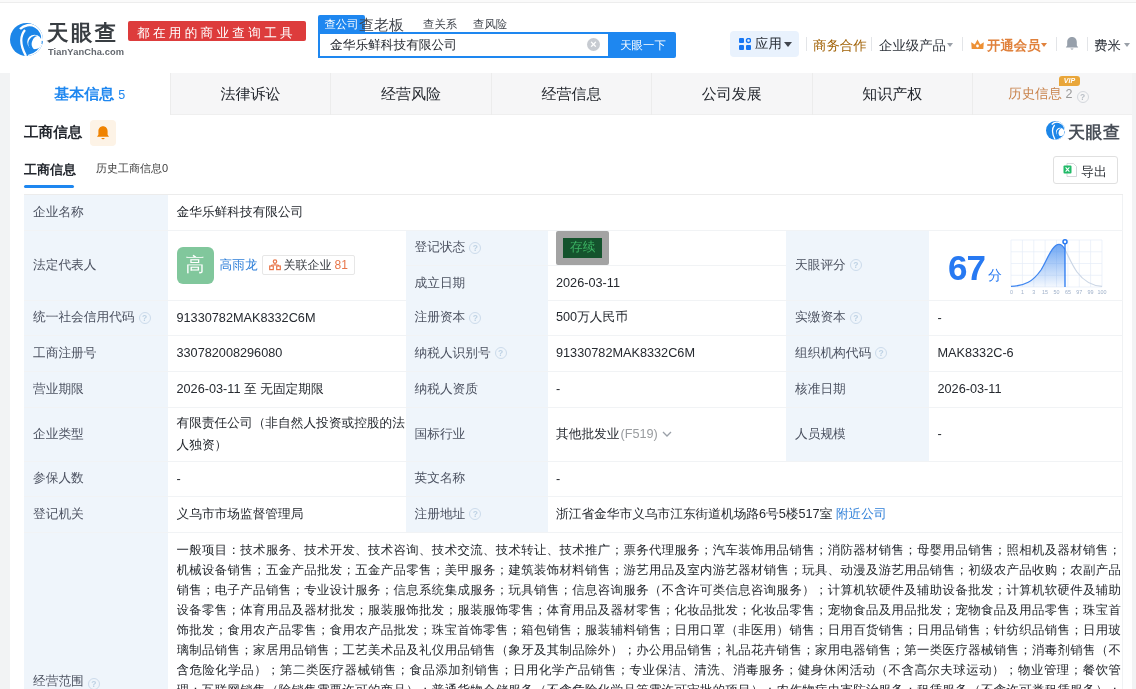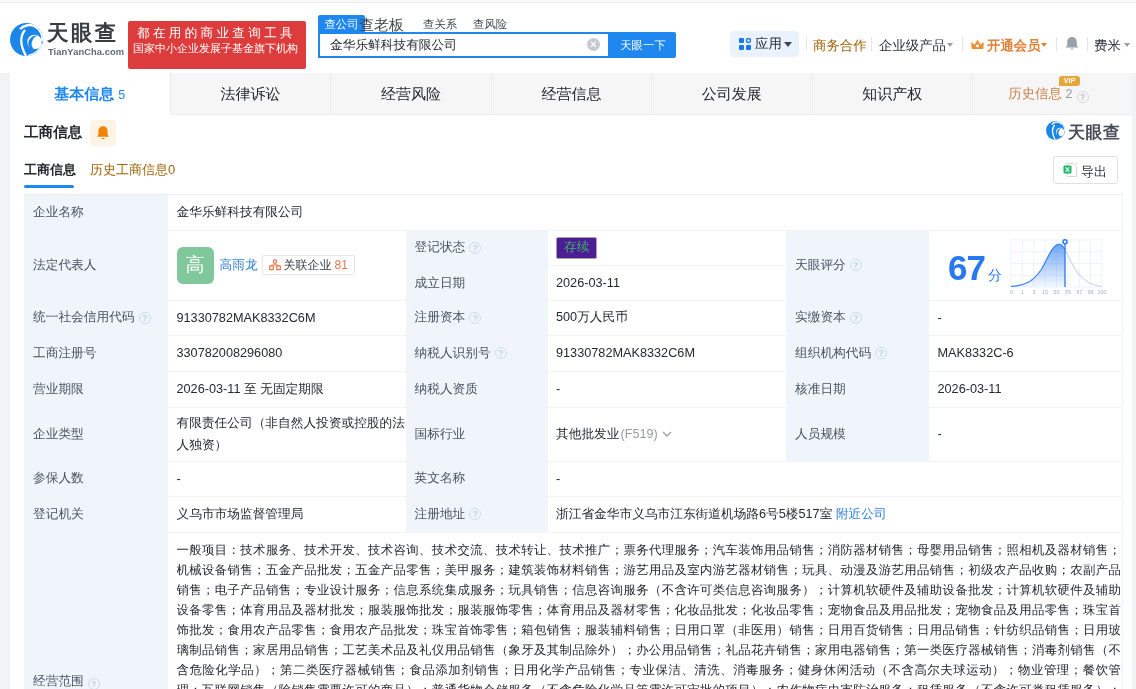--- a/index.html
+++ b/index.html
@@ -30,21 +30,21 @@
     <circle cx="49" cy="38" r="14.5" fill="#fff"></circle>
     <path d="M30 14 C20 26 20 44 32 66" fill="none" stroke="#fff" stroke-width="4.5"></path>
     <path d="M36 66 C52 62 62 52 64 42" fill="none" stroke="#fff" stroke-width="4"></path>
     <path d="M50 25 C40 28 35 36 37 45 C39 53 46 56 52 55 C44 51 41 43 45 35 C47 30 50 27 55 26 Z" fill="#1c86e8"></path>
     <path d="M44 34 C48 28 56 26 62 30 L62 44 C56 50 48 50 44 46 Z" fill="#1c86e8" opacity=".0"></path>
   </g>
 </svg>
 <div class="abs" style="left:47px;top:22px;width:75px;height:23px;font-size:21.4px;font-weight:700;color:#383d42;letter-spacing:2.5px;line-height:23px">天眼查</div>
 <div class="abs" style="left:48px;top:46.5px;font-size:9.3px;font-weight:700;color:#62676e;letter-spacing:.1px">TianYanCha.com</div>
 
-<div class="abs" style="left:128px;top:21px;width:178px;height:48px;background:#dd3c3c;border-radius:2px;color:#fff">
+<div class="abs" style="left:128px;top:21px;width:178px;height:20px;background:#dd3c3c;border-radius:2px;color:#fff">
   <div class="abs" style="left:9px;top:3.5px;width:166px;font-size:12.6px;letter-spacing:3.3px;white-space:nowrap">都在用的商业查询工具</div>
   <div class="abs" style="left:5px;top:19.5px;width:170px;font-size:11px;white-space:nowrap">国家中小企业发展子基金旗下机构</div>
 </div>
 
 <div class="abs" style="left:318px;top:15px;width:47px;height:19px;background:#1e87f0;color:#fff;font-size:11.4px;text-align:center;line-height:19px;border-radius:2px 2px 0 0">查公司</div>
 <div class="abs" style="left:359px;top:15px;height:19px;color:#40454d;font-size:15px;line-height:19px">查老板</div>
 <div class="abs" style="left:423px;top:15px;height:19px;color:#40454d;font-size:11.4px;line-height:19px">查关系</div>
 <div class="abs" style="left:473px;top:15px;height:19px;color:#40454d;font-size:11.4px;line-height:19px">查风险</div>
 <div class="abs" style="left:318px;top:32px;width:292px;height:26px;background:#fff;border:2px solid #1e87f0"></div>
 <div class="abs" style="left:330px;top:32px;height:26px;line-height:26px;font-size:12.7px;color:#23272e">金华乐鲜科技有限公司</div>
@@ -115,21 +115,21 @@
     <path d="M64 36 A26 26 0 0 0 20 12" fill="none" stroke="#fff" stroke-width="5"></path>
     <circle cx="49" cy="38" r="14.5" fill="#fff"></circle>
     <path d="M30 14 C20 26 20 44 32 66" fill="none" stroke="#fff" stroke-width="4.5"></path>
     <path d="M36 66 C52 62 62 52 64 42" fill="none" stroke="#fff" stroke-width="4"></path>
     <path d="M50 25 C40 28 35 36 37 45 C39 53 46 56 52 55 C44 51 41 43 45 35 C47 30 50 27 55 26 Z" fill="#1c86e8"></path>
   </g>
 </svg>
 <div class="abs" style="left:1068px;top:121px;font-size:17px;font-weight:700;color:#494f58;letter-spacing:.5px">天眼查</div>
 
 <div class="abs" style="left:24px;top:161px;font-size:13px;font-weight:600;color:#23272e">工商信息</div>
-<div class="abs" style="left:90px;top:161px;font-size:13px;color:#a16207">历史工商信息0</div>
+<div class="abs" style="left:96px;top:161px;font-size:11px;color:#404040">历史工商信息0</div>
 <div class="abs" style="left:24px;top:185px;width:50px;height:3px;background:#1e87f0;border-radius:2px"></div>
 
 <div class="abs" style="left:1052.5px;top:156px;width:65.5px;height:28px;border:1px solid #e0e0e0;border-radius:3px;background:#fff"></div>
 <svg class="abs" style="left:1063px;top:163px" width="14" height="14" viewBox="0 0 14 14">
   <path d="M4 .5 H10.5 L13.5 3.5 V13.5 H4Z" fill="#fff" stroke="#c9cdd2" stroke-width=".8"></path>
   <rect x=".5" y="2.5" width="8" height="8" rx="1" fill="#21ba68"></rect>
   <path d="M2.6 4.4 L6.4 8.6 M6.4 4.4 L2.6 8.6" stroke="#fff" stroke-width="1.1"></path>
 </svg>
 <div class="abs" style="left:1081px;top:163px;font-size:13px;color:#33373d">导出</div>
 
@@ -162,21 +162,21 @@
           <rect x="0.7" y="7" width="3.6" height="3.6" fill="none" stroke="#e8764a" stroke-width="1.2"></rect>
           <rect x="7.7" y="7" width="3.6" height="3.6" fill="none" stroke="#e8764a" stroke-width="1.2"></rect>
           <path d="M6 4.5 V6 M2.5 7 V6 H9.5 V7" fill="none" stroke="#e8764a" stroke-width="1"></path>
         </svg>关联企业 <span style="color:#e8764a;margin-left:3px">81</span>
       </span>
     </div>
     <div style="width:380.5px;flex-shrink:0">
       <div style="display:flex;height:35.5px;border-bottom:1px solid #f1f3f5">
         <div class="lb lb2">登记状态<span class="qm">?</span></div>
         <div class="vl v2">
-              <span style="border:1px solid #a3a3a3;background:#4c1d95;color:#3cb564;border-radius:2px;padding:2.5px 7px;line-height:1.2">存续</span>
+              <span style="border:7px solid #a3a3a3;background:#14532d;color:#3cb564;border-radius:2px;padding:2.5px 7px;line-height:1.2">存续</span>
             </div>
       </div>
       <div style="display:flex;height:34.5px">
         <div class="lb lb2">成立日期</div>
         <div class="vl v2">2026-03-11</div>
       </div>
     </div>
     <div class="lb lb3">天眼评分<span class="qm">?</span></div>
     <div class="vl v3" style="position:relative;padding:0">
       <div style="position:absolute;left:19px;top:19px;font-size:35px;font-weight:700;color:#2779f2;line-height:35px;letter-spacing:-1px">67<span style="font-size:14px;font-weight:400;letter-spacing:0;margin-left:3px">分</span></div>

